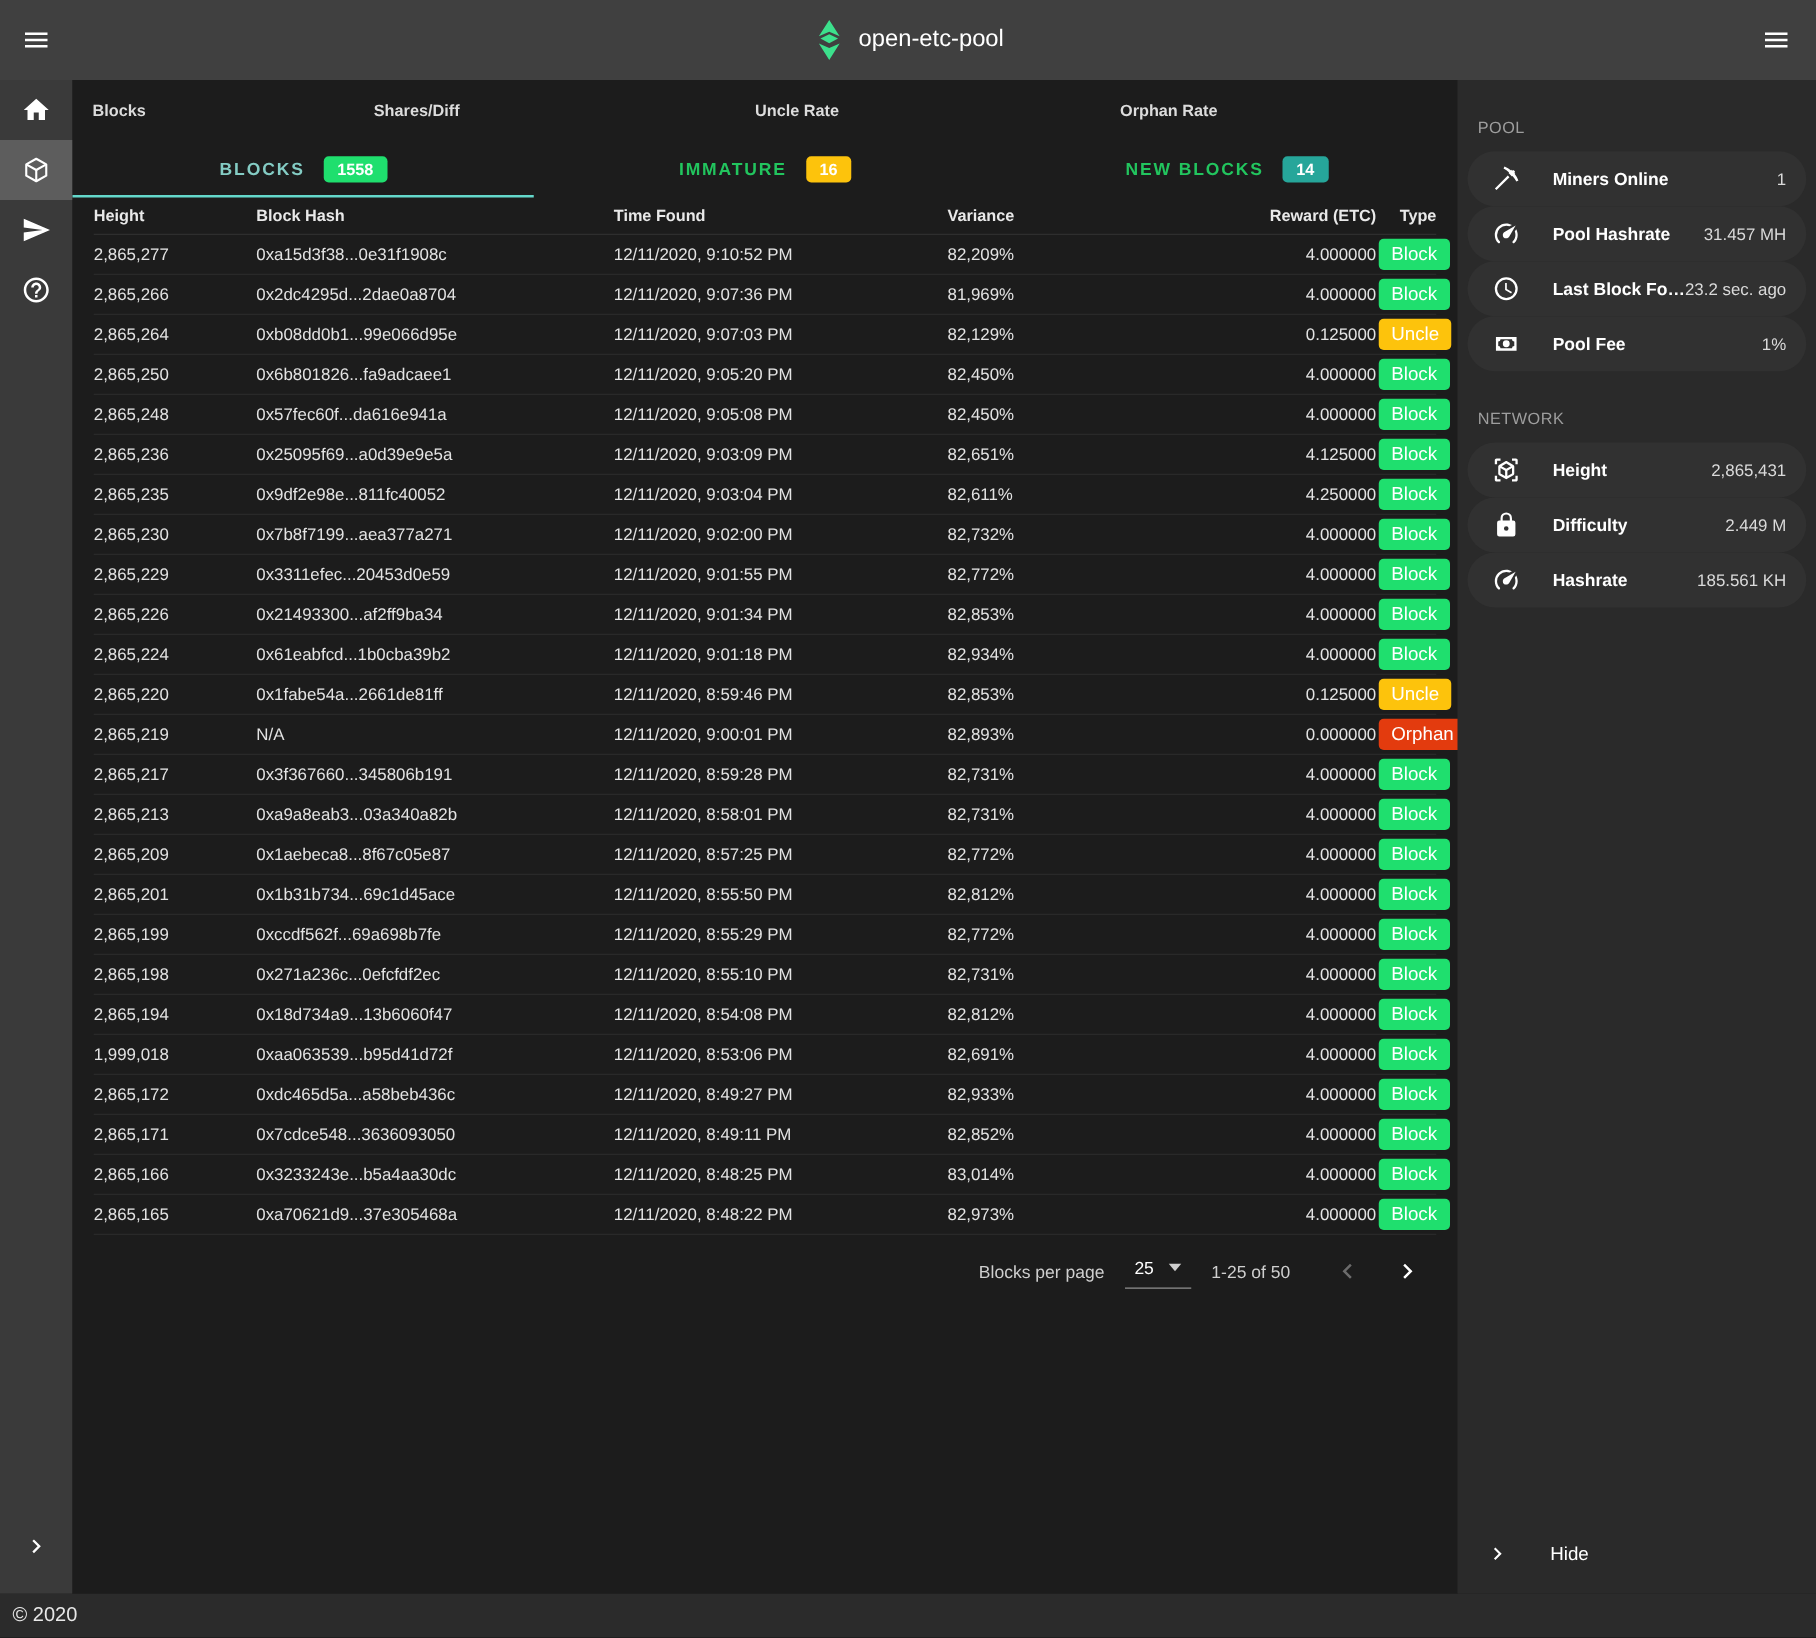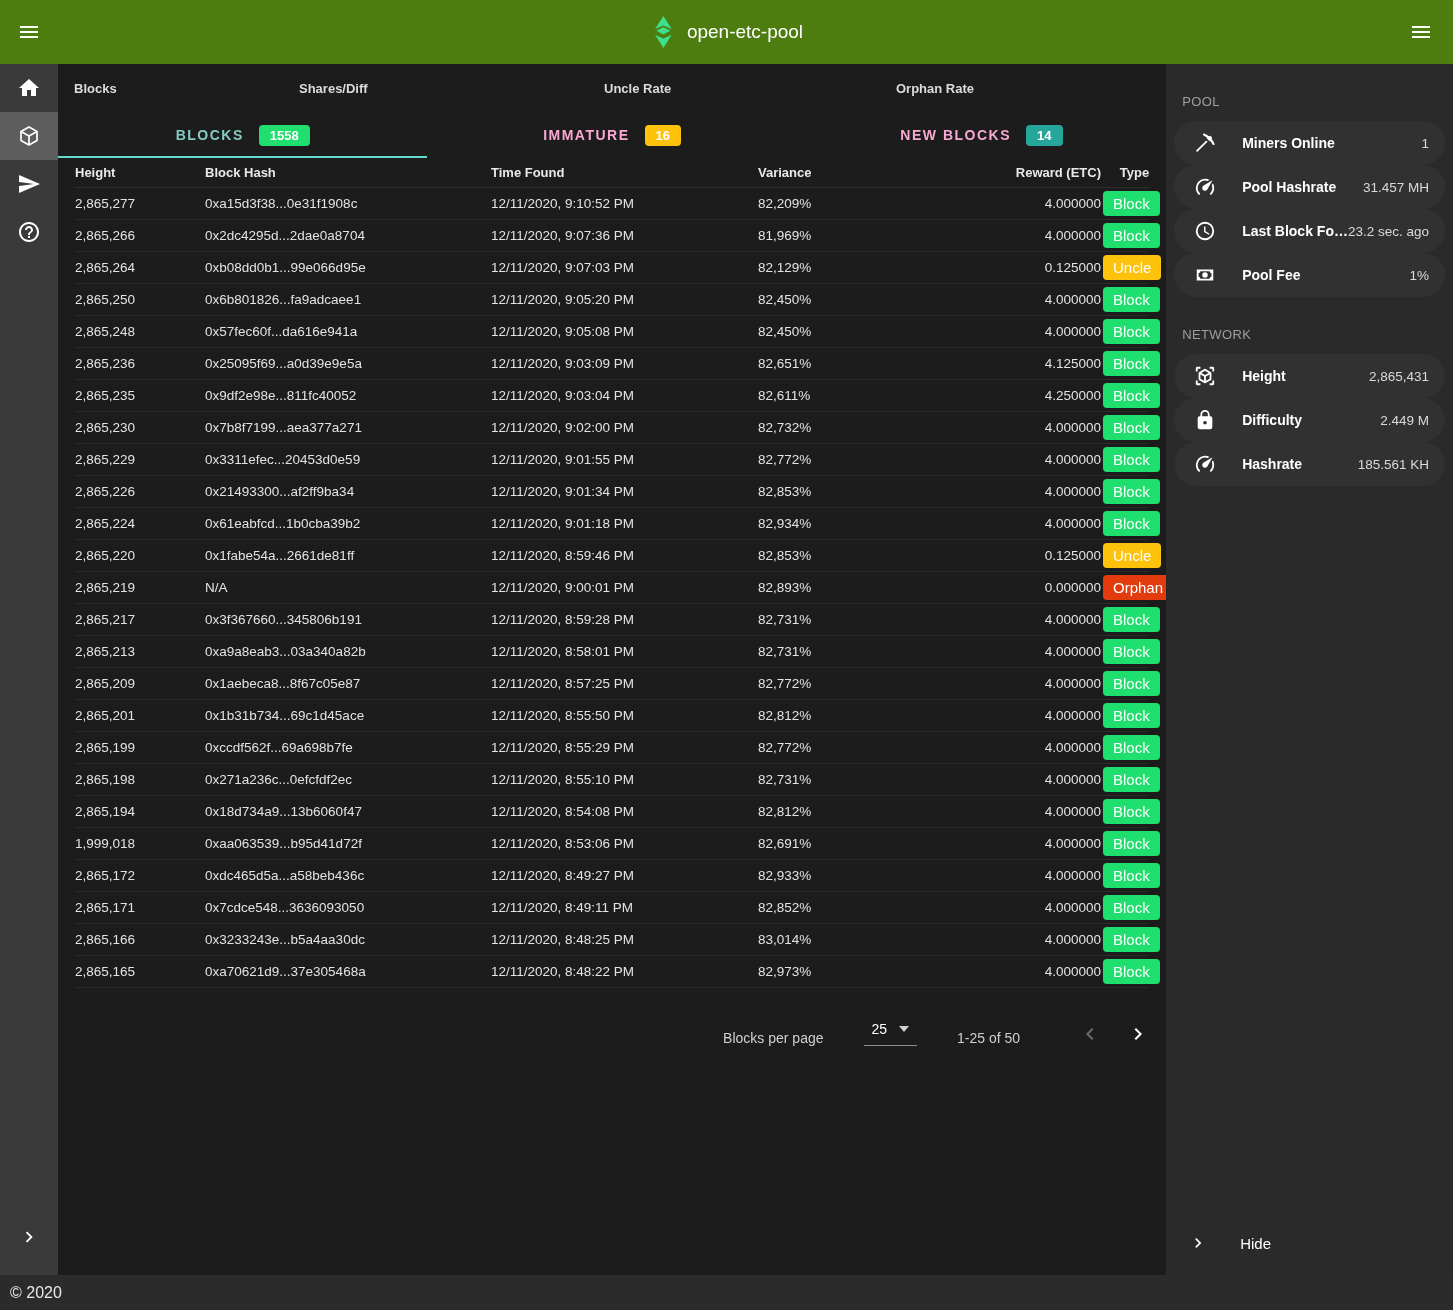--- a/index.html
+++ b/index.html
@@ -5,21 +5,21 @@
   * { box-sizing: border-box; }
   html,body { margin:0; padding:0; }
   body {
     width:1453px; height:1310px; overflow:hidden;
     background:#1c1c1c; font-family:"Liberation Sans", sans-serif;
     -webkit-font-smoothing:antialiased;
   }
   .app { width:100%; height:100%; display:flex; flex-direction:column; }
 
   
-  .topbar { flex:0 0 64px; background:#4d7c0f; display:flex; align-items:center; position:relative; z-index:3; }
+  .topbar { flex:0 0 64px; background:#404040; display:flex; align-items:center; position:relative; z-index:3; }
   .icon-btn { background:none; border:none; padding:0; cursor:pointer; display:flex; align-items:center; justify-content:center; }
   .menu-left { width:58px; height:64px; }
   .menu-right { position:absolute; right:8px; top:0; width:48px; height:64px; }
   .topbar svg.menu-glyph { width:24px; height:24px; fill:#ffffff; }
   .brand { position:absolute; left:50%; top:0; height:64px; transform:translateX(-50%); display:flex; align-items:center; gap:11px; }
   .brand svg { width:26px; height:32px; }
   .brand-title { color:#ffffff; font-size:19px; }
 
   
   .content-row { flex:1 1 auto; display:flex; min-height:0; }
@@ -38,38 +38,38 @@
 
   .stats-table { padding:0 12px; }
   .stats-head, .stats-row { display:grid; grid-template-columns:225px 305px 292px 1fr; align-items:center; height:48px; }
   .stats-row { border-top:1px solid #2e2e2e; }
   .stats-cell { color:#e8e8e8; font-size:14px; padding-left:4px; }
   .stats-cell.head { color:#dcdcdc; font-size:13px; font-weight:bold; }
 
   
   .tabs-bar { display:flex; height:46px; flex:0 0 46px; }
   .tab { flex:1; position:relative; display:flex; align-items:center; justify-content:center; gap:15px; background:none; border:none; cursor:pointer; }
-  .tab-label { font-size:14px; font-weight:bold; letter-spacing:1.5px; color:#f9a8d4; }
+  .tab-label { font-size:14px; font-weight:bold; letter-spacing:1.5px; color:#22c55e; }
   .tab.active .tab-label { color:var(--active-tab-text,#84ccc4); }
   .tab.active::after { content:""; position:absolute; left:0; right:0; bottom:0; height:2px; background:var(--accent-teal,#64d8cb); }
   .tab-badge { color:#ffffff; font-size:13px; font-weight:bold; padding:4px 11px; border-radius:4px; line-height:1; }
 
   
   .blocks-table { padding:0 17px; }
   .blocks-head, .block-row { display:grid; grid-template-columns:130px 286px 267px 110px 235px 1fr; align-items:center; }
   .blocks-head { height:30px; border-bottom:1px solid #2e2e2e; }
   .block-row { height:32px; border-bottom:1px solid #292929; }
   .bh-cell { color:#e9e9e9; font-size:13px; font-weight:bold; }
   .b-cell { color:#e3e3e3; font-size:13.5px; white-space:nowrap; }
   .col-4 { text-align:right; padding-right:2px; }
   .col-5 { text-align:right; justify-self:end; }
   .type-badge { display:inline-block; padding:5px 10px; border-radius:4px; color:#ffffff; font-size:15px; line-height:1; }
 
   
-  .pagination { height:58px; display:flex; align-items:flex-end; justify-content:flex-end; gap:40px; padding-right:16px; color:#cfcfcf; font-size:14px; }
+  .pagination { height:58px; display:flex; align-items:center; justify-content:flex-end; gap:16px; padding-right:28px; color:#cfcfcf; font-size:14px; }
   .page-size { display:flex; align-items:center; gap:12px; border-bottom:1px solid #8f8f8f; padding:2px 8px 8px 8px; background:none; border-top:none; border-left:none; border-right:none; color:#ffffff; font-size:14px; cursor:pointer; }
   .caret-down { width:0; height:0; border-left:5px solid transparent; border-right:5px solid transparent; border-top:6px solid #cfcfcf; }
   .pager { display:flex; align-items:center; gap:24px; margin-left:18px; }
   .pager-btn { background:none; border:none; cursor:pointer; padding:0; display:flex; }
   .pager-btn svg { width:24px; height:24px; }
   .pager-btn.prev svg { fill:#6b6b6b; }
   .pager-btn.next svg { fill:#ffffff; }
 
   
   .right-sidebar { flex:0 0 257px; background:#2a2a2a; display:flex; flex-direction:column; min-height:0; }

